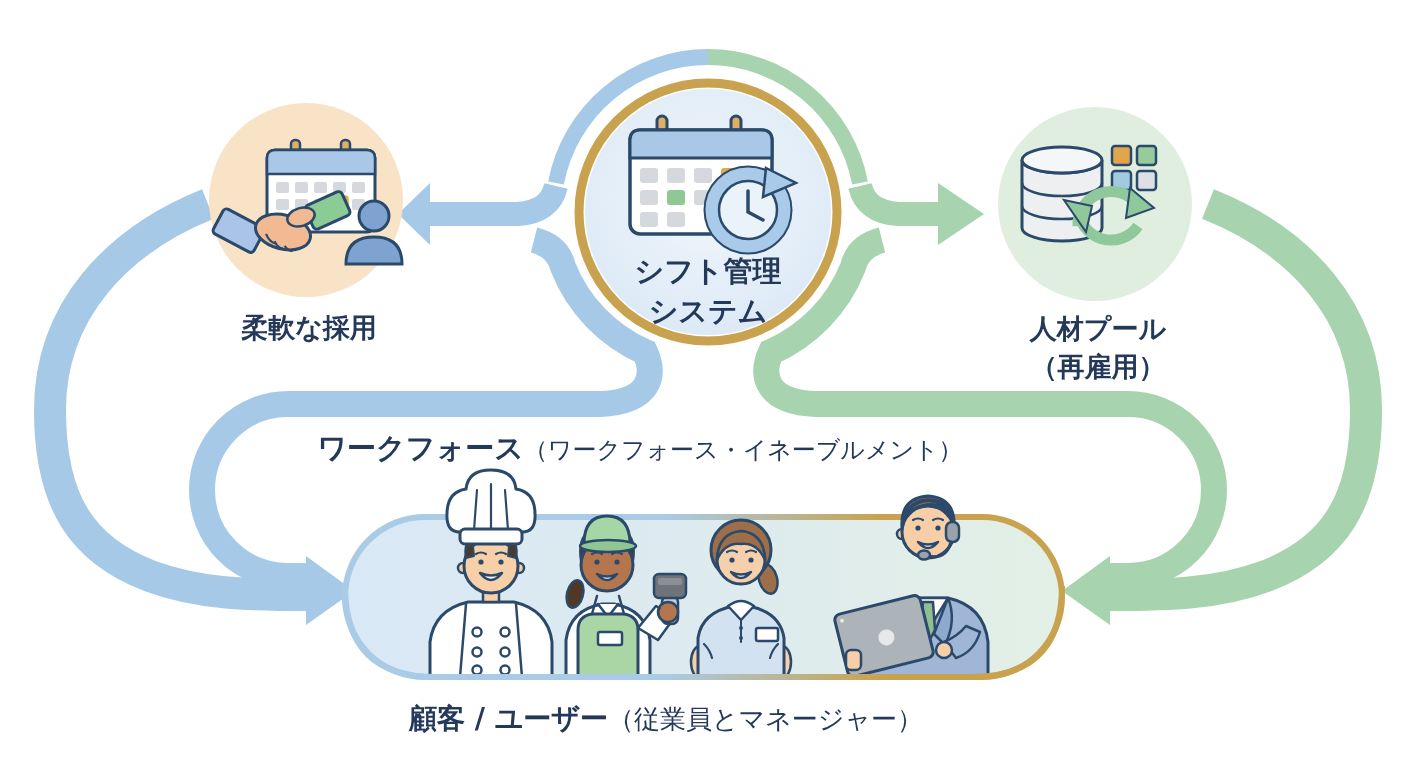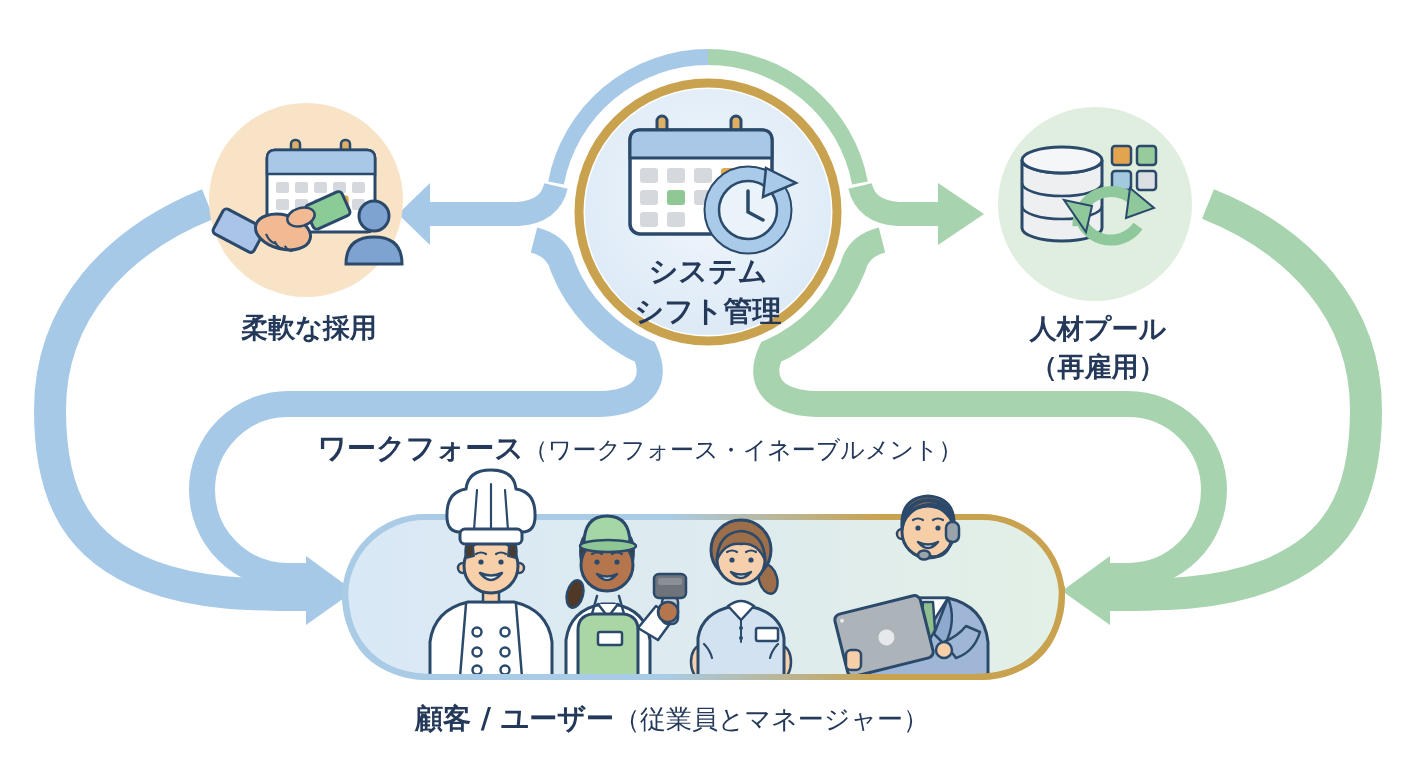--- a/index.html
+++ b/index.html
@@ -12,21 +12,21 @@
     position:absolute;text-align:center;color:#24395A;line-height:1.32;
     white-space:nowrap;pointer-events:none;
   }
   .label .main{font-weight:700;}
   .label .paren{font-weight:500;}
   #center-label{left:568px;top:251px;width:280px;font-size:29px;font-weight:700;line-height:1.38;}
   #left-label{left:159px;top:310px;width:300px;font-size:27px;font-weight:700;}
   #right-label{left:948px;top:310px;width:300px;font-size:27px;font-weight:700;line-height:1.42;}
   #workforce-label{left:90px;top:429px;width:1100px;font-size:29px;}
   #workforce-label .paren{font-size:24px;}
-  #users-label{left:122px;top:701px;width:1100px;font-size:28px;}
+  #users-label{left:116px;top:701px;width:1100px;font-size:28px;}
   #users-label .paren{font-size:26px;}
 </style>
 </head>
 <body>
 
 <div id="stage">
 
 <svg id="diagram-svg" width="1408" height="768" viewBox="0 0 1408 768">
   <defs>
     <radialGradient id="gradInner" cx="50%" cy="42%" r="70%">
@@ -278,22 +278,22 @@
         <circle cx="-37" cy="-25" r="2" fill="#E6E9EB"></circle>
       </g>
       <rect x="846" y="650" width="15" height="20" rx="5" fill="#F6CFA9" stroke="#2B4A6B" stroke-width="2.5"></rect>
     </g>
   </g>
 
   <path d="M 345 586 Q 345 677 436 677 H 971 Q 1062 677 1062 586" fill="none" stroke="url(#gradCapsuleBorder)" stroke-width="6"></path>
 </svg>
 
 <div id="center-label" class="label">
+  <div>シフト管理</div>
   <div>システム</div>
-  <div>シフト管理</div>
 </div>
 
 <div id="left-label" class="label">
   <span class="main">柔軟な採用</span>
 </div>
 
 <div id="right-label" class="label">
   <div>人材プール</div>
   <div>（再雇用）</div>
 </div>

